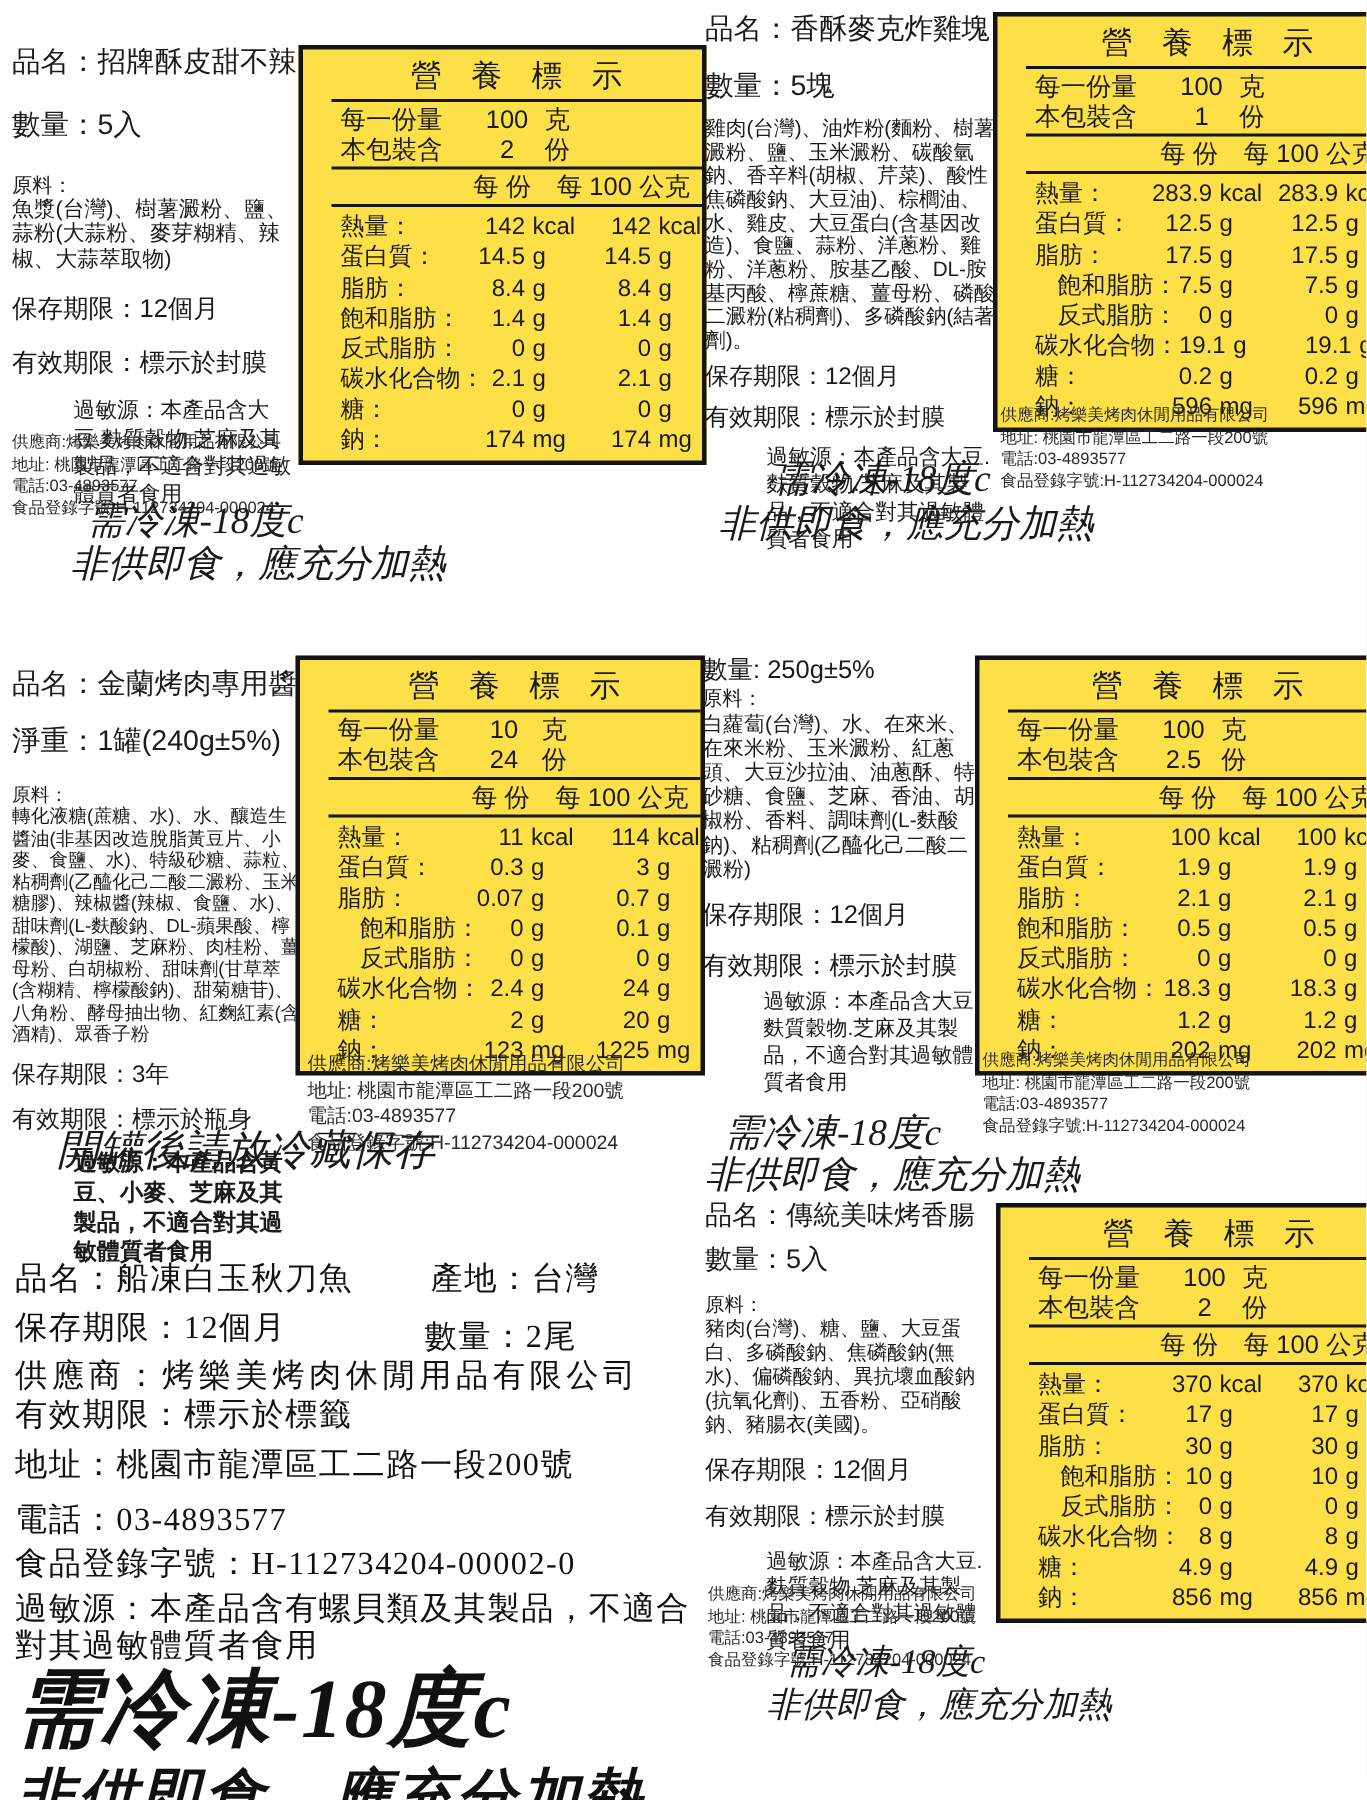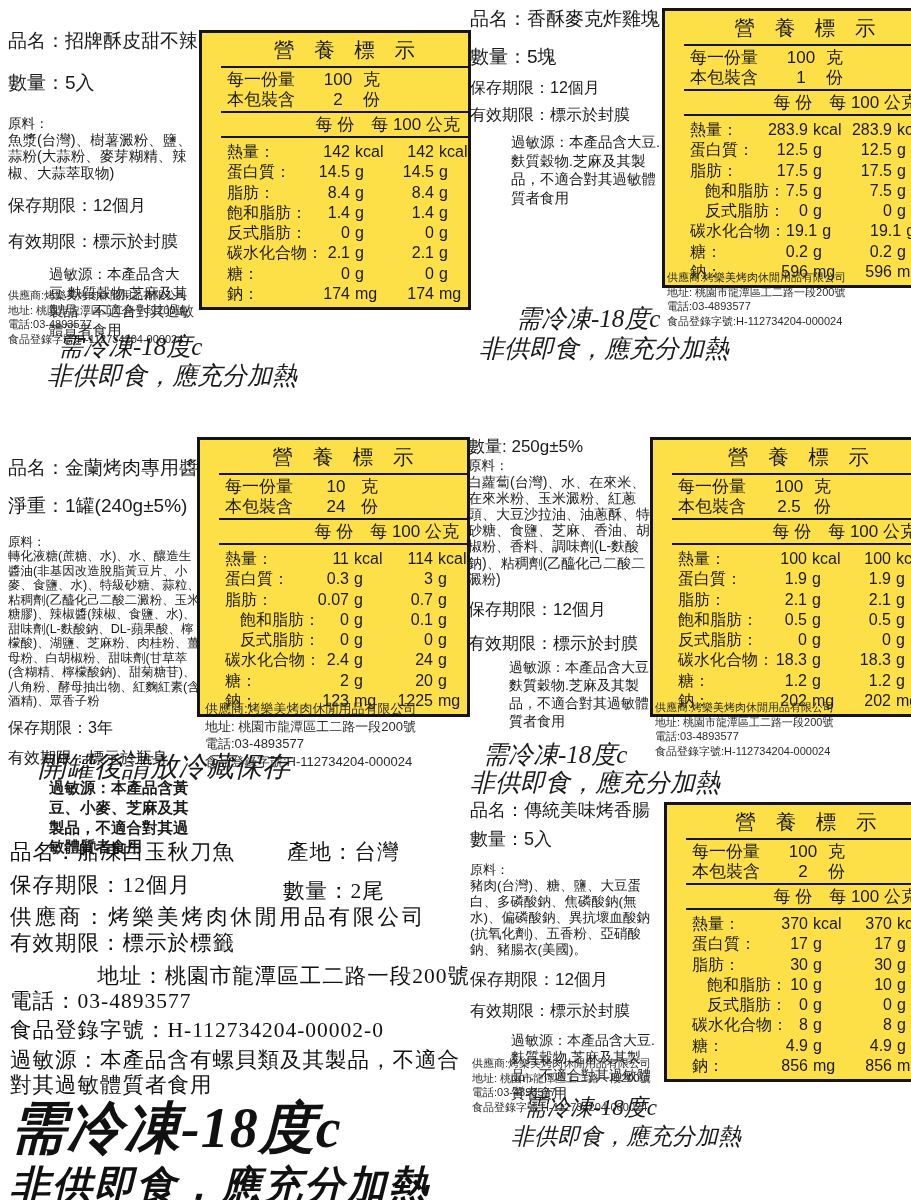--- a/index.html
+++ b/index.html
@@ -146,20 +146,21 @@
       <div class="sline">地址: 桃園市龍潭區工二路一段200號</div>
       <div class="sline">電話:03-4893577</div>
       <div class="sline">食品登錄字號:H-112734204-000024</div>
     </div>
   <div class="abs note-i" style="left:58px;top:330px;font-size:25px;">需冷凍-18度c</div>
   <div class="abs note-i" style="left:47px;top:359px;font-size:25px;">非供即食，應充分加熱</div>
 
   <div class="abs" style="left:470px;top:6px;width:196px;">
     <div class="pname" style="margin-bottom:12px;">品名：香酥麥克炸雞塊</div>
     <div class="pqty" style="margin-bottom:8px;">數量：5塊</div>
+    <div class="ing" style="font-size:13.8px;line-height:1.135;margin-bottom:6px;">雞肉(台灣)、油炸粉(麵粉、樹薯澱粉、鹽、玉米澱粉、碳酸氫鈉、香辛料(胡椒、芹菜)、酸性焦磷酸鈉、大豆油)、棕櫚油、水、雞皮、大豆蛋白(含基因改造)、食鹽、蒜粉、洋蔥粉、雞粉、洋蔥粉、胺基乙酸、DL-胺基丙酸、檸蔗糖、薑母粉、磷酸二澱粉(粘稠劑)、多磷酸鈉(結著劑)。</div>
     <div class="meta" style="font-size:16px;margin-bottom:6px;">保存期限：12個月</div>
     <div class="meta" style="font-size:16px;margin-bottom:7px;">有效期限：標示於封膜</div>
     <div class="allergen">過敏源：本產品含大豆.麩質穀物.芝麻及其製品，不適合對其過敏體質者食用</div>
   </div>
 
   <div class="ntable" style="left:662px;top:8px;width:242px;">
     <div class="nt-title">營 養 標 示</div>
     <div class="nt-serving">
 
     <div class="srow">
@@ -240,21 +241,21 @@
   <div class="sline">供應商:烤樂美烤肉休閒用品有限公司</div>
       <div class="sline">地址: 桃園市龍潭區工二路一段200號</div>
       <div class="sline">電話:03-4893577</div>
       <div class="sline">食品登錄字號:H-112734204-000024</div>
     </div>
   <div class="abs" style="left:516px;top:302px;display:flex;align-items:baseline;gap:13px;">
     <span class="note-i" style="font-size:25px;">需冷凍-18度c</span>
   </div>
   <div class="abs note-i" style="left:479px;top:332px;font-size:25px;">非供即食，應充分加熱</div>
 
-  <div class="abs" style="left:8px;top:455px;width:192px;">
+  <div class="abs" style="left:8px;top:443px;width:192px;">
     <div class="pname" style="margin-bottom:12px;">品名：金蘭烤肉專用醬</div>
     <div class="pqty" style="margin-bottom:16px;">淨重：1罐(240g±5%)</div>
     <div class="ing-head" style="font-size:12.5px;">原料：</div>
     <div class="ing" style="font-size:12.5px;line-height:1.16;margin-bottom:9px;">轉化液糖(蔗糖、水)、水、釀造生醬油(非基因改造脫脂黃豆片、小麥、食鹽、水)、特級砂糖、蒜粒、粘稠劑(乙醯化己二酸二澱粉、玉米糖膠)、辣椒醬(辣椒、食鹽、水)、甜味劑(L-麩酸鈉、DL-蘋果酸、檸檬酸)、湖鹽、芝麻粉、肉桂粉、薑母粉、白胡椒粉、甜味劑(甘草萃(含糊精、檸檬酸鈉)、甜菊糖苷)、八角粉、酵母抽出物、紅麴紅素(含酒精)、眾香子粉</div>
     <div class="meta" style="font-size:16px;margin-bottom:9px;">保存期限：3年</div>
     <div class="meta" style="font-size:16px;margin-bottom:9px;">有效期限：標示於瓶身</div>
     <div class="allergen" style="font-size:15.5px;font-weight:bold;">過敏源：本產品含黃豆、小麥、芝麻及其製品，不適合對其過敏體質者食用</div>
   </div>
 
   <div class="ntable" style="left:197px;top:437px;width:248px;">
@@ -441,21 +442,21 @@
 
   <div class="abs saury" style="left:10px;top:841px;width:460px;">
     <div class="line">
       <span>品名：船凍白玉秋刀魚</span><span style="display:inline-block;margin-left:52px;">產地：台灣</span>
     </div>
     <div class="line">
       <span>保存期限：12個月</span><span style="display:inline-block;margin-left:92px;transform:translateY(6px);">數量：2尾</span>
     </div>
     <div class="line" style="letter-spacing:3px;margin-bottom:2px;">供應商：烤樂美烤肉休閒用品有限公司</div>
     <div class="line">有效期限：標示於標籤</div>
-    <div class="line" style="margin-bottom:2px;text-align:right;">地址：桃園市龍潭區工二路一段200號</div>
+    <div class="line" style="margin-bottom:14px;">地址：桃園市龍潭區工二路一段200號</div>
     <div class="line" style="margin-bottom:5px;">電話：03-4893577</div>
     <div class="line" style="margin-bottom:6px;">食品登錄字號：H-112734204-00002-0</div>
     <div class="line" style="line-height:1.12;margin-bottom:0;width:452px;">過敏源：本產品含有螺貝類及其製品，不適合對其過敏體質者食用</div>
     <div class="big1" style="margin-top:3px;">需冷凍-18度c</div>
     <div class="big2" style="margin-top:10px;">非供即食，應充分加熱</div>
   </div>
 
   <div class="abs" style="left:470px;top:798px;width:194px;">
     <div class="pname" style="font-size:18px;margin-bottom:5px;">品名：傳統美味烤香腸</div>
     <div class="pqty" style="font-size:18px;margin-bottom:12px;">數量：5入</div>

